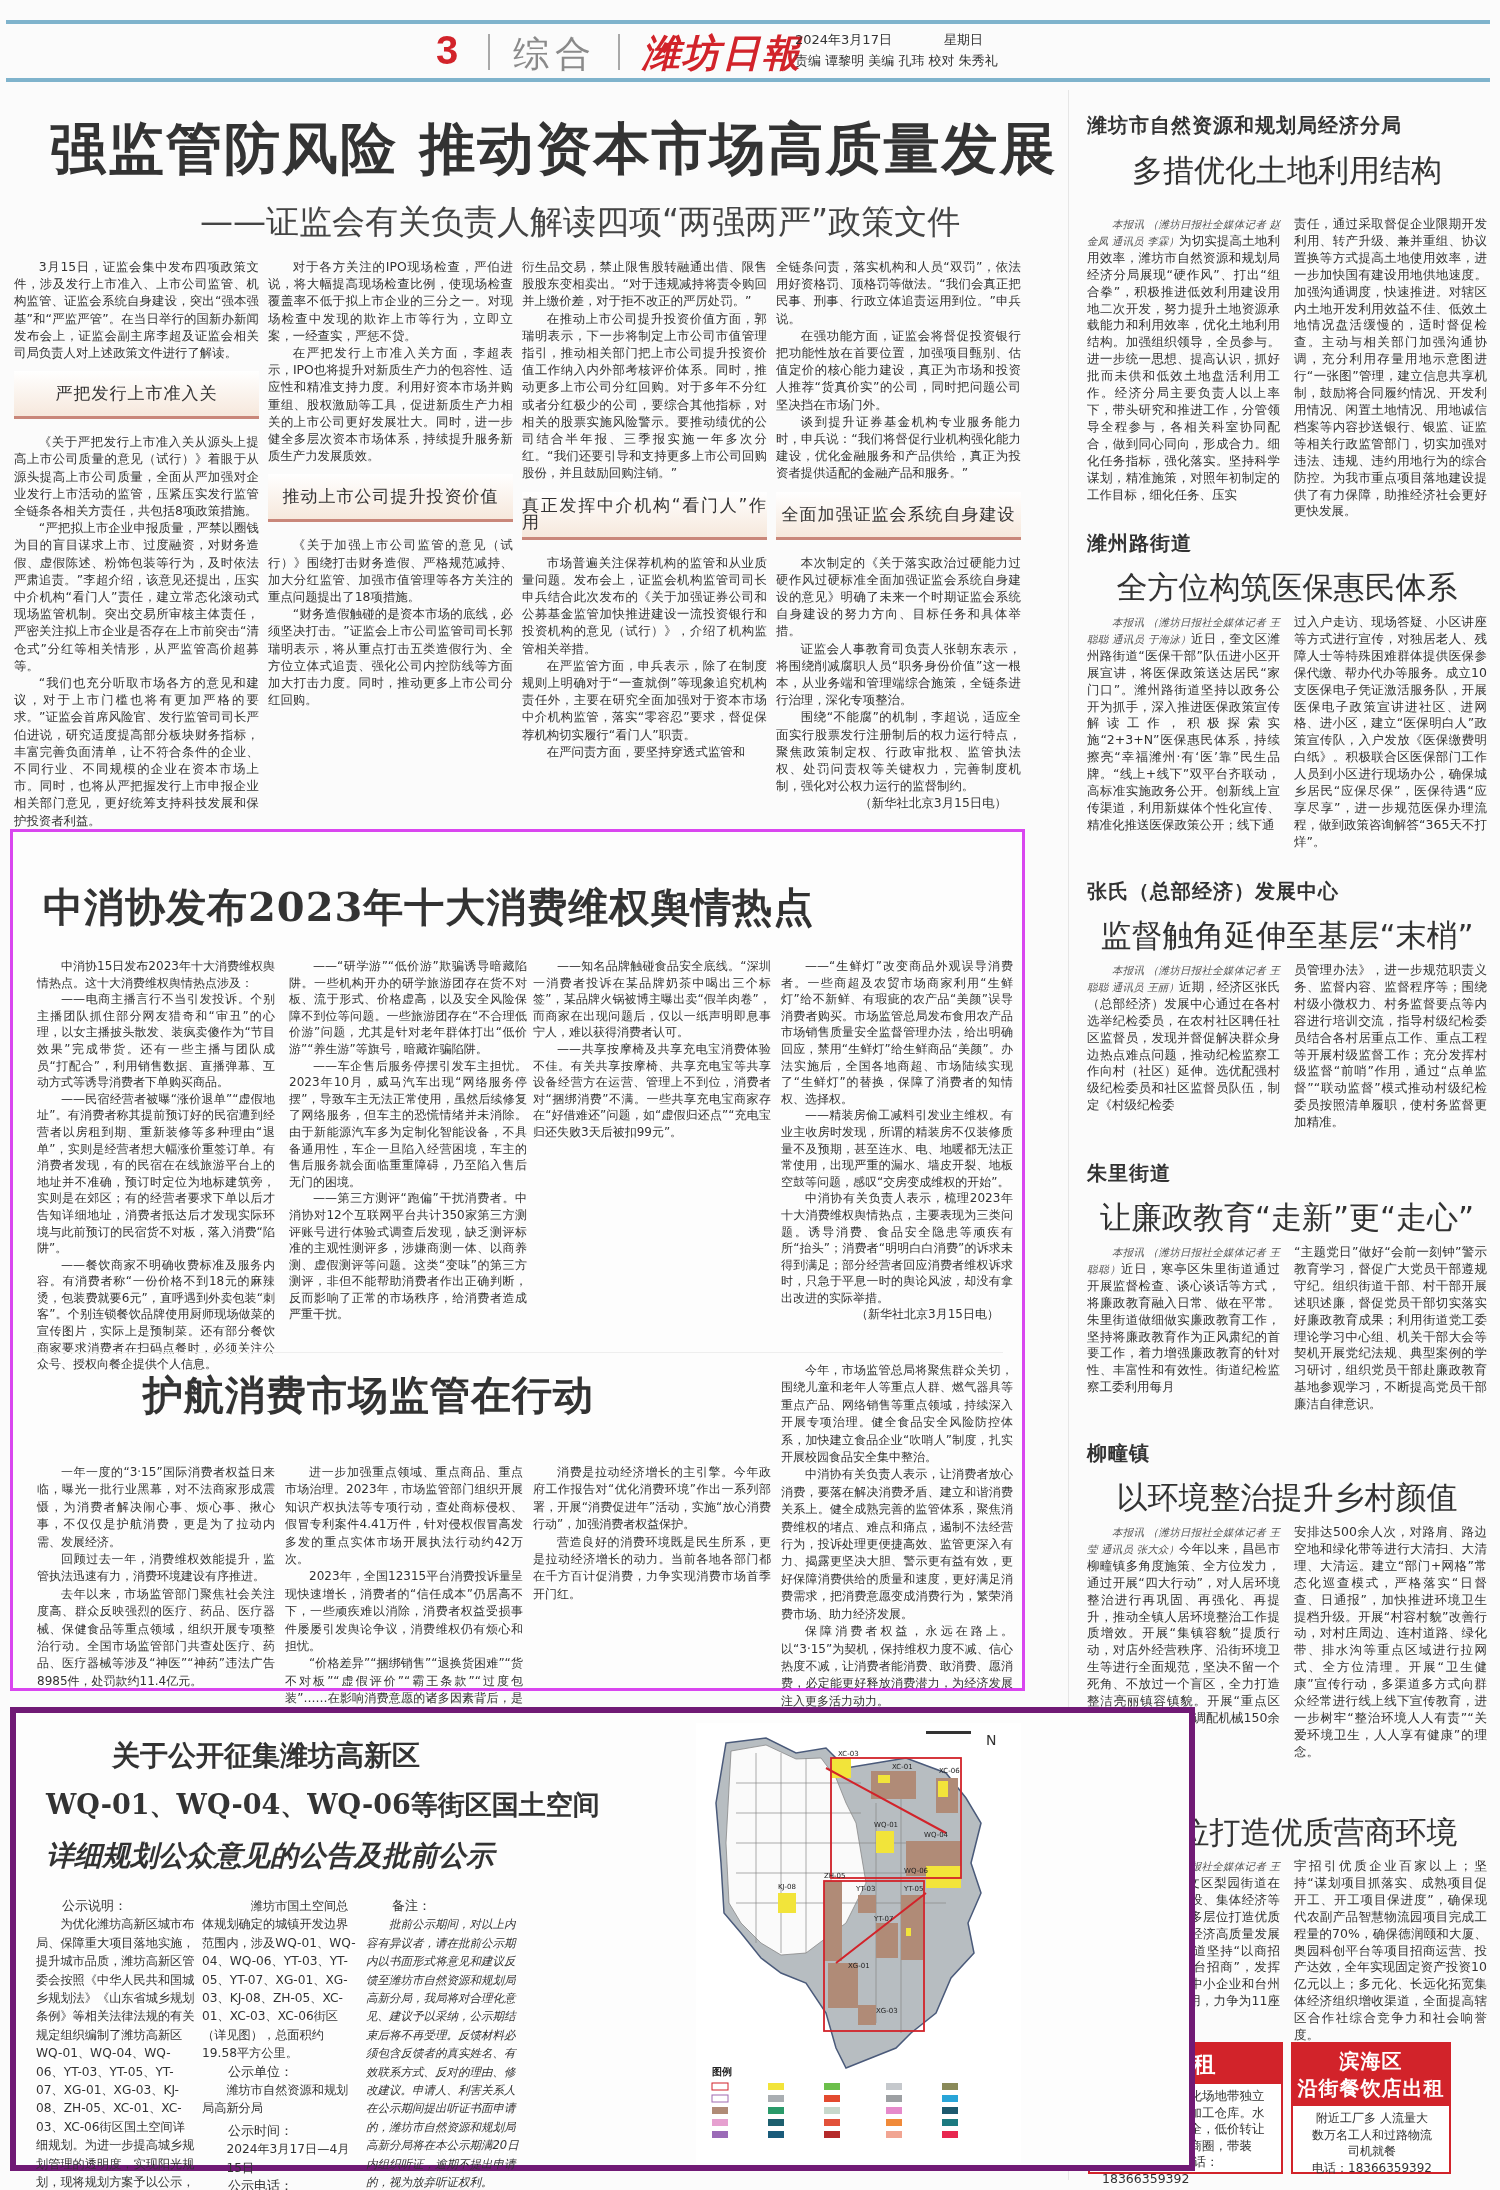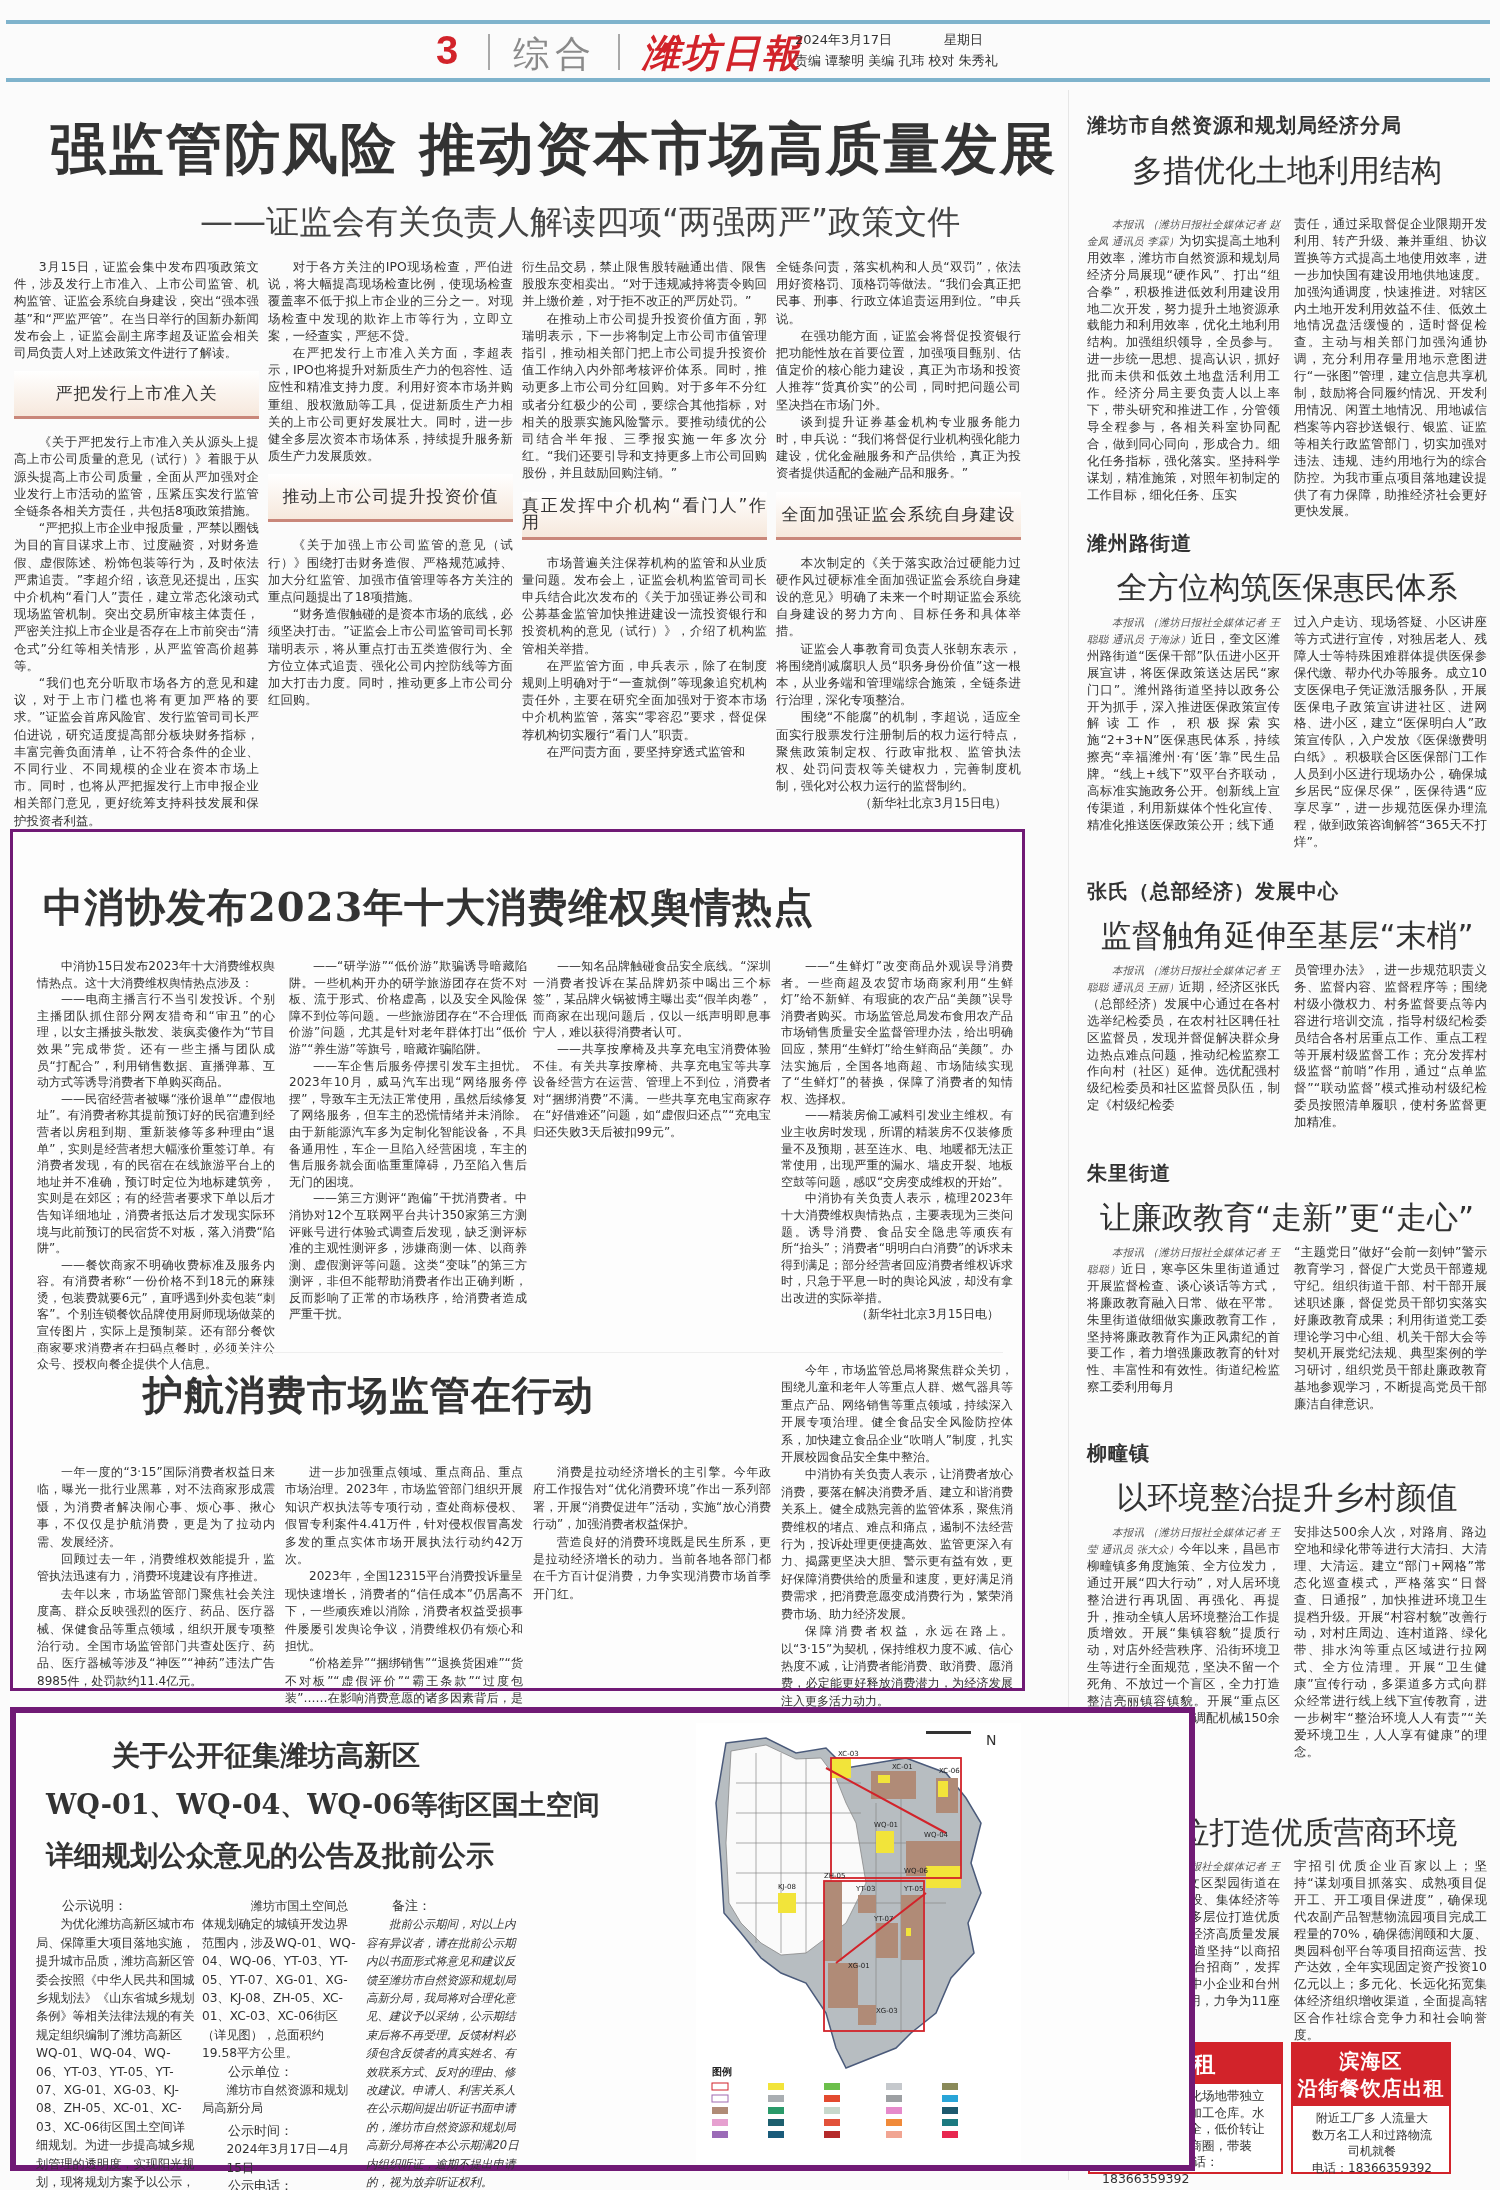--- a/index.html
+++ b/index.html
@@ -31,21 +31,21 @@
 
   
   .r-kicker { position: absolute; left: 1087px; font: bold 20px "DejaVu Sans", sans-serif; color: #333; letter-spacing: 1px; }
   .r-title { position: absolute; left: 1087px; width: 400px; text-align: center; font: 31px "DejaVu Sans", sans-serif; color: #333; white-space: nowrap; }
   .r-body { position: absolute; left: 1087px; width: 400px; display: flex; gap: 14px; font-size: 12.5px; line-height: 16.9px; color: #333; }
   .r-body .c { flex: 1; text-align: justify; }
   .r-body p { text-indent: 2em; }
   .byline { font-size: 10.5px; font-style: italic; color: #555; }
 
   
-  .redbox { position: absolute; left: 10px; top: 829px; width: 1015px; height: 862px; border: 3px solid #701a75; background: #fdfdfd; }
+  .redbox { position: absolute; left: 10px; top: 829px; width: 1015px; height: 862px; border: 3px solid #d946ef; background: #fdfdfd; }
   .h-red1 { position: absolute; left: 30px; top: 48px; width: 960px; font: bold 40px "DejaVu Serif", serif; color: #333; white-space: nowrap; letter-spacing: 1px; }
   .h-red2 { position: absolute; left: 130px; top: 536px; font: bold 40px "DejaVu Serif", serif; color: #333; white-space: nowrap; letter-spacing: 1px; }
 
   
   .annbox { position: absolute; left: 10px; top: 1707px; width: 1185px; height: 464px; border: 6px solid #701a75; background: #fdfdfd; }
   .ann-title { position: absolute; left: 30px; width: 440px; text-align: center; font: bold 28px "DejaVu Serif", serif; color: #333; white-space: nowrap; }
   .ann-col { position: absolute; font-size: 12.2px; line-height: 18.4px; color: #333; }
   .ann-col .lbl { font-size: 13px; }
   .ann-col p.ind { text-indent: 2em; }
   .ann-note { font-style: italic; font-size: 11.5px; line-height: 18.4px; }
@@ -244,21 +244,21 @@
     <p>今年，市场监管总局将聚焦群众关切，围绕儿童和老年人等重点人群、燃气器具等重点产品、网络销售等重点领域，持续深入开展专项治理。健全食品安全风险防控体系，加快建立食品企业“吹哨人”制度，扎实开展校园食品安全集中整治。</p>
     <p>中消协有关负责人表示，让消费者放心消费，要落在解决消费矛盾、建立和谐消费关系上。健全成熟完善的监管体系，聚焦消费维权的堵点、难点和痛点，遏制不法经营行为，投诉处理更便捷高效、监管更深入有力、揭露更坚决大胆、警示更有益有效，更好保障消费供给的质量和速度，更好满足消费需求，把消费意愿变成消费行为，繁荣消费市场、助力经济发展。</p>
     <p>保障消费者权益，永远在路上。以“3·15”为契机，保持维权力度不减、信心热度不减，让消费者能消费、敢消费、愿消费，必定能更好释放消费潜力，为经济发展注入更多活力动力。</p>
     <p class="end">（新华社北京3月15日电）</p>
   </div>
 </div>
 
 <div class="annbox">
   <div class="ann-title" style="top:24px;">关于公开征集潍坊高新区</div>
   <div class="ann-title" style="top:74px; font-size:27px;">WQ-01、WQ-04、WQ-06等街区国土空间</div>
-  <div class="ann-title" style="top:124px;">详细规划公众意见的公告及批前公示</div>
+  <div class="ann-title" style="top:124px;font-style:italic;">详细规划公众意见的公告及批前公示</div>
 
   <div class="ann-col" style="left:20px; top:184px; width:160px;">
     <div class="lbl" style="padding-left:2em">公示说明：</div>
     <p class="ind">为优化潍坊高新区城市布局、保障重大项目落地实施，提升城市品质，潍坊高新区管委会按照《中华人民共和国城乡规划法》《山东省城乡规划条例》等相关法律法规的有关规定组织编制了潍坊高新区WQ-01、WQ-04、WQ-06、YT-03、YT-05、YT-07、XG-01、XG-03、KJ-08、ZH-05、XC-01、XC-03、XC-06街区国土空间详细规划。为进一步提高城乡规划管理的透明度，实现阳光规划，现将规划方案予以公示，公示日期为本公示发布之日起三十日。</p>
 
   </div>
 
   <div class="ann-col" style="left:186px; top:184px; width:156px;">
     <p class="ind" style="text-indent:4em">潍坊市国土空间总体规划确定的城镇开发边界范围内，涉及WQ-01、WQ-04、WQ-06、YT-03、YT-05、YT-07、XG-01、XG-03、KJ-08、ZH-05、XC-01、XC-03、XC-06街区（详见图），总面积约19.58平方公里。</p>
     <div class="lbl" style="padding-left:2em">公示单位：</div>

